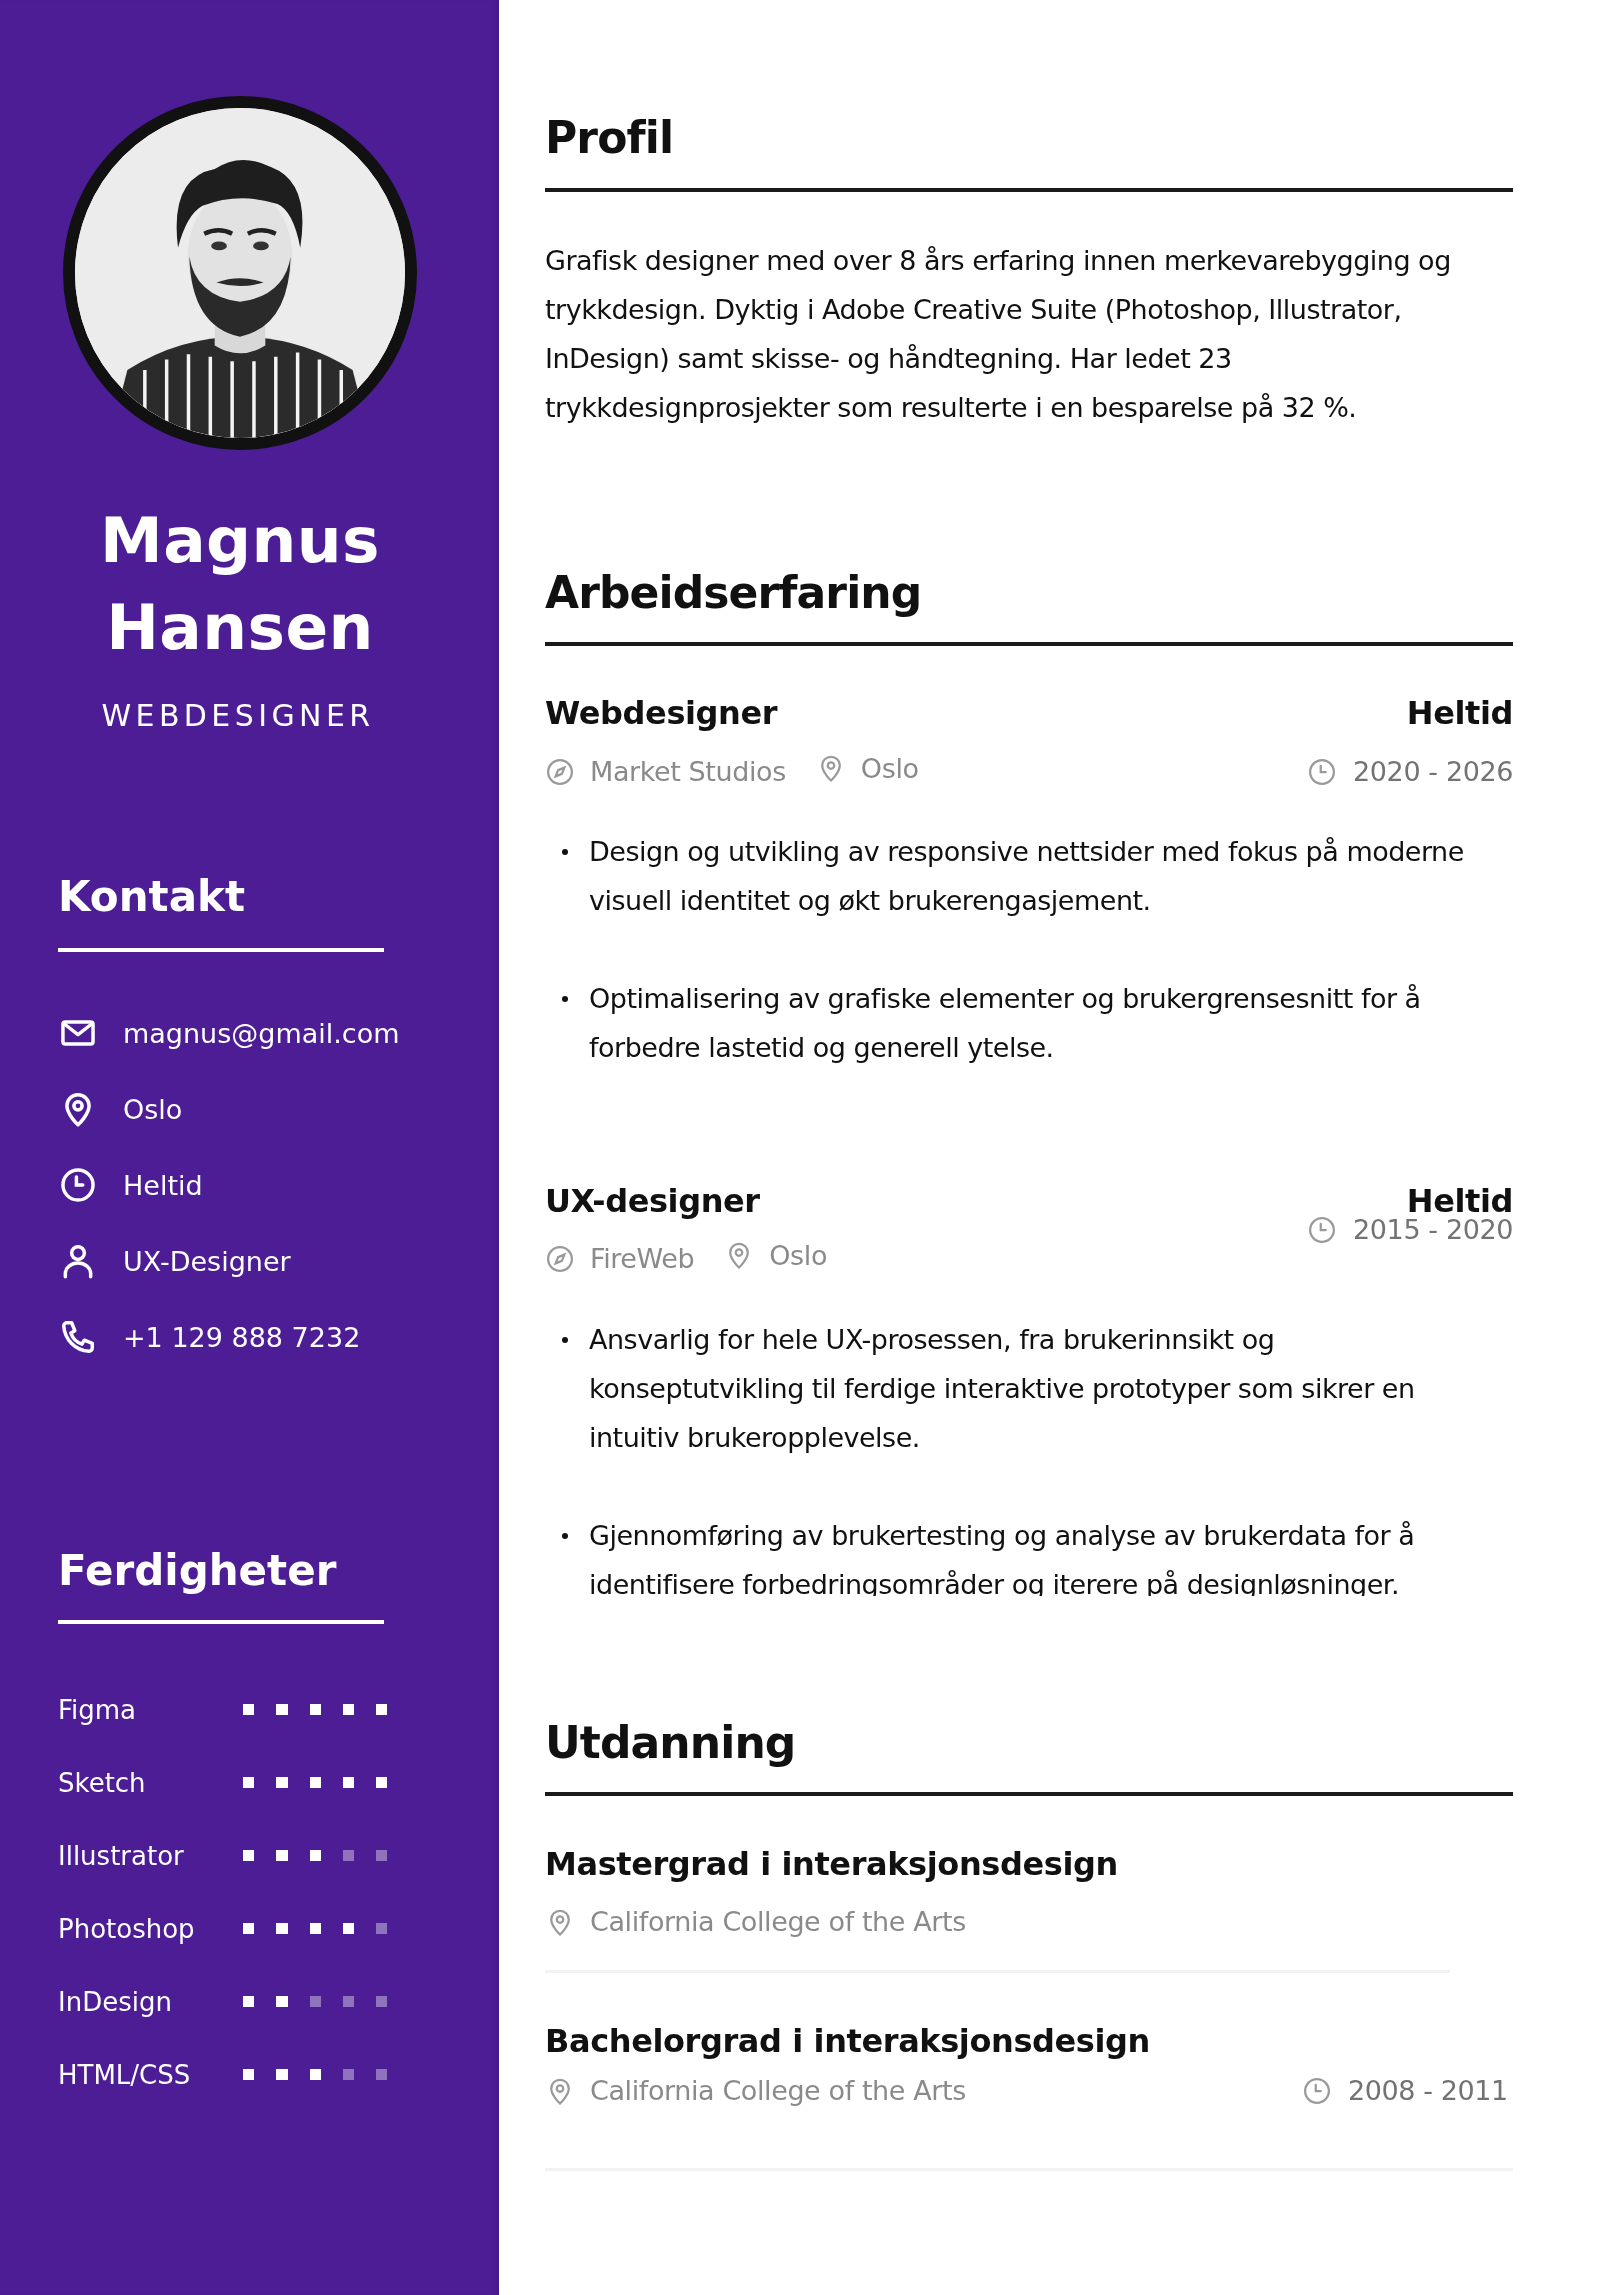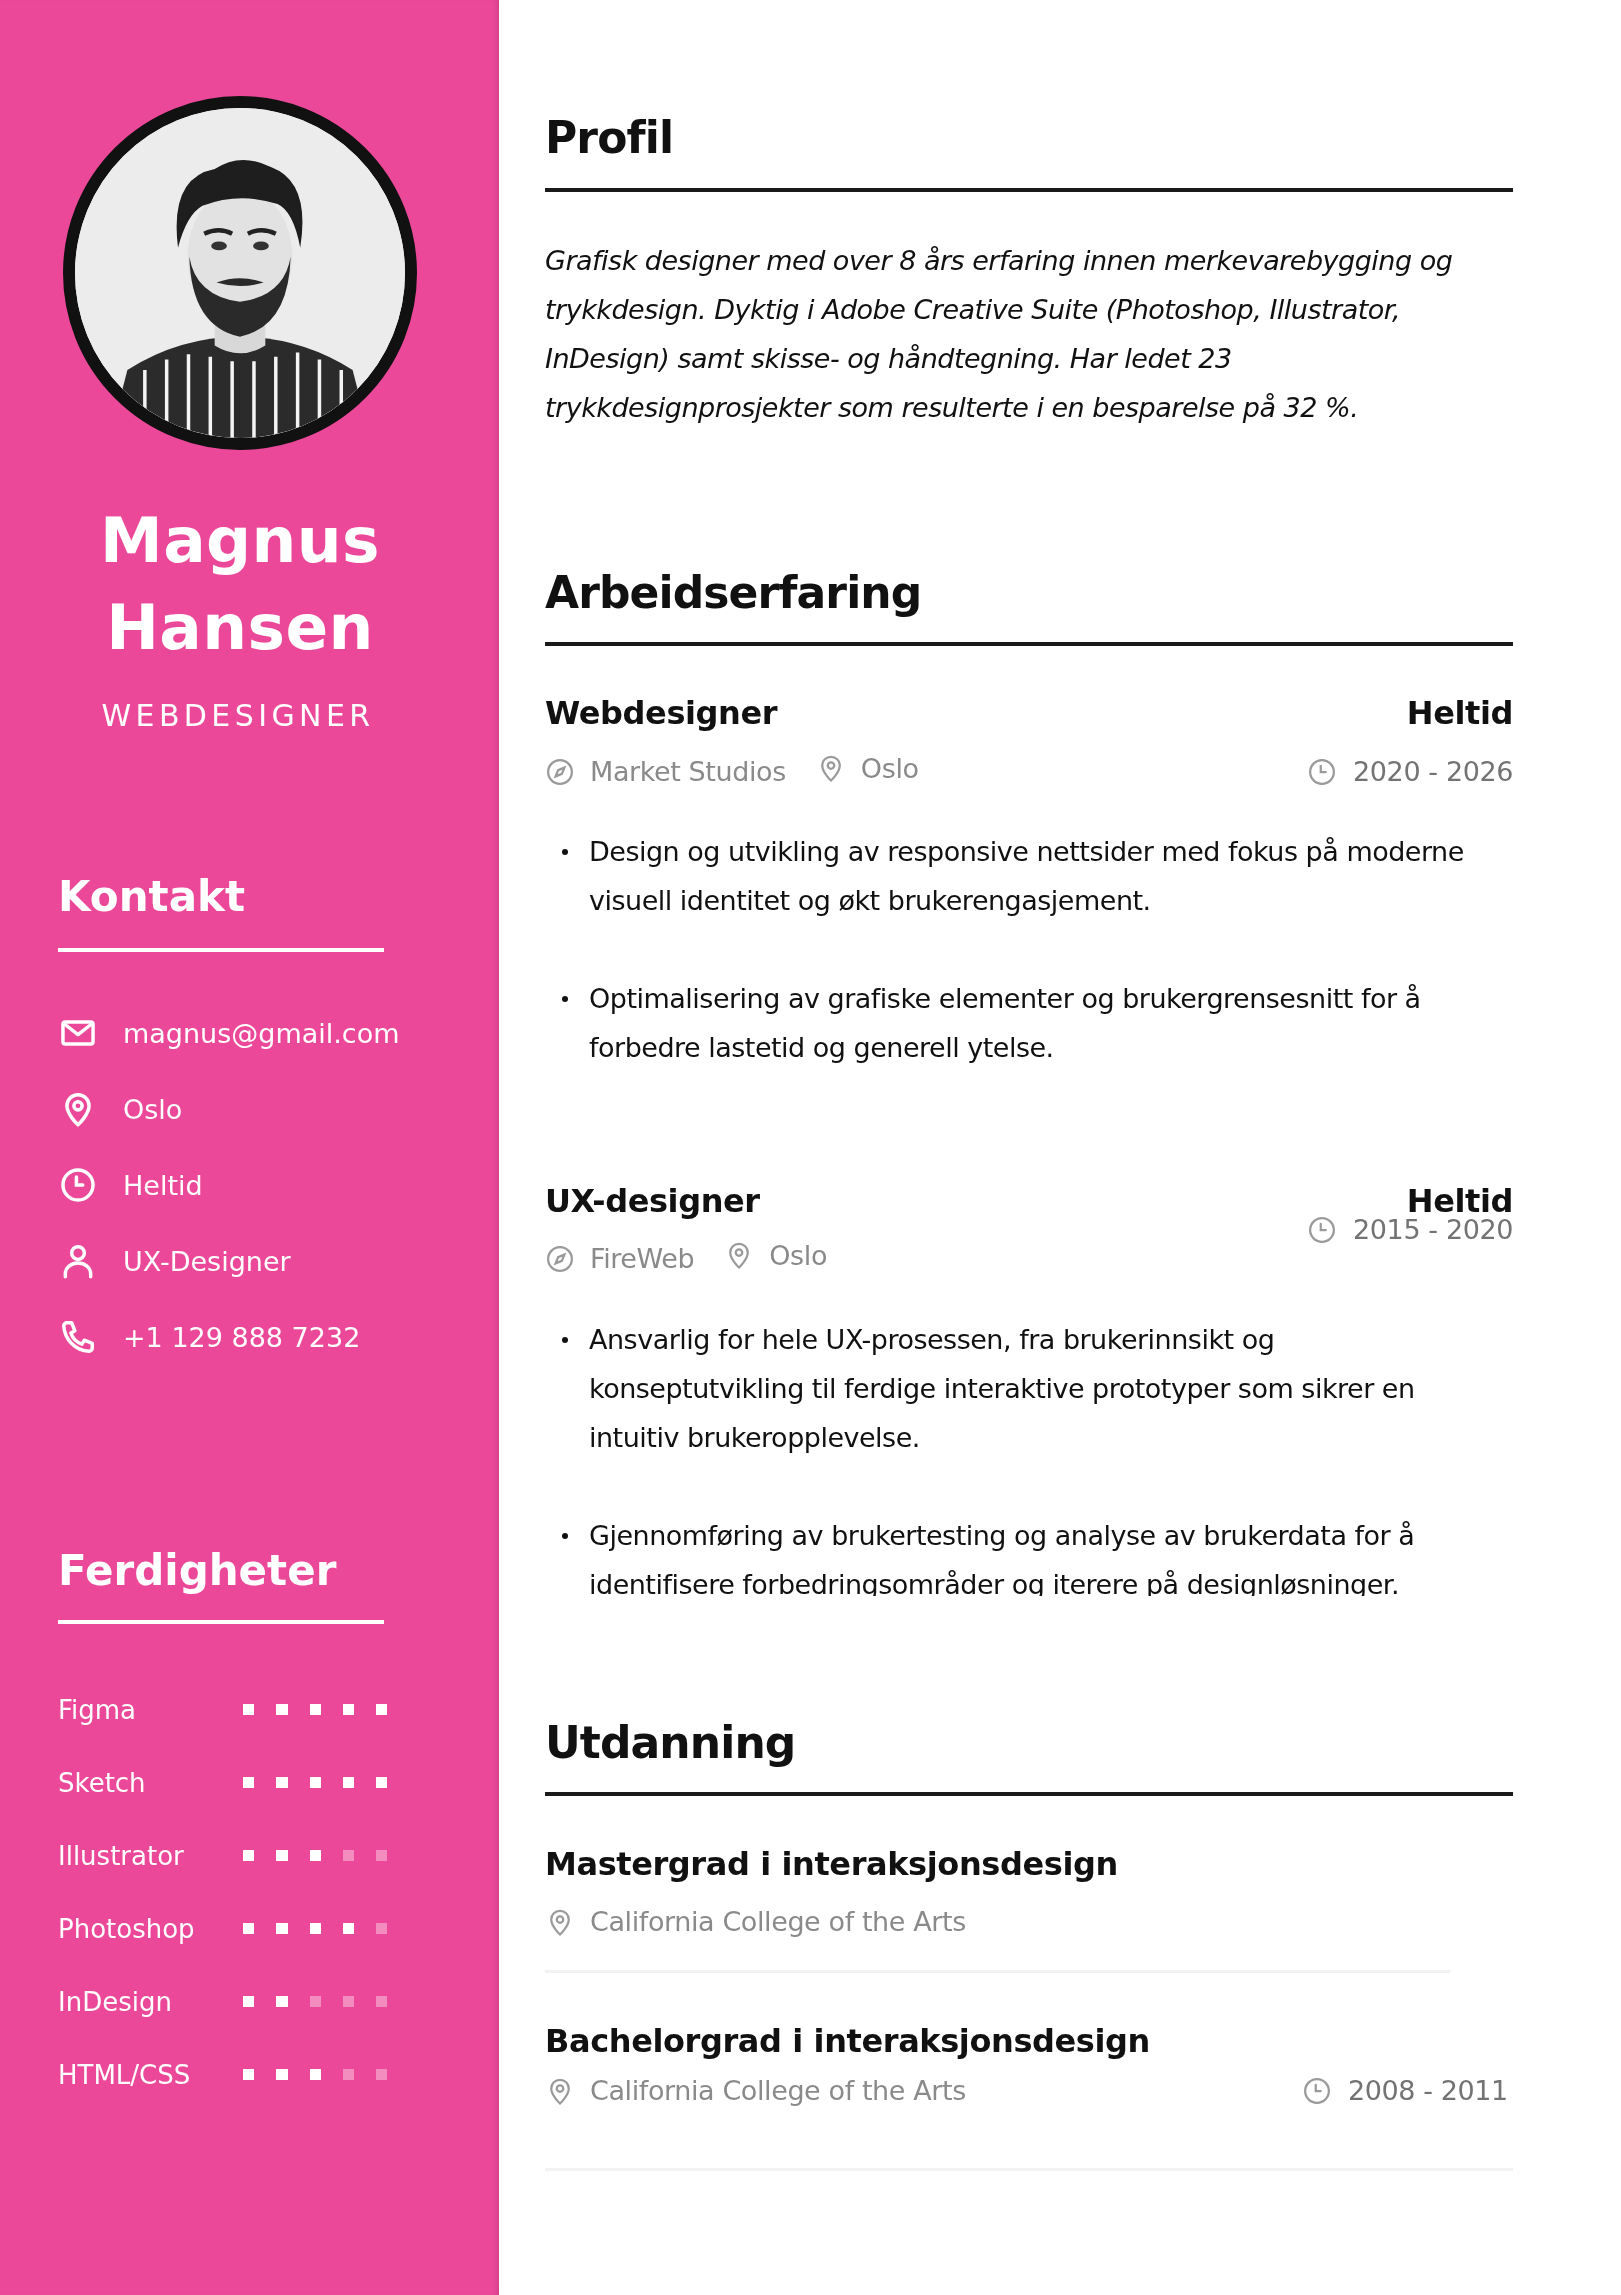--- a/index.html
+++ b/index.html
@@ -2,21 +2,21 @@
 <html style="font-size:14px"><head>
 <meta charset="utf-8">
 <style>
   * { box-sizing: border-box; margin: 0; padding: 0; }
   html, body { width: 1622px; height: 2295px; background: #ffffff; overflow: hidden; }
   body { position: relative; font-family: "Liberation Sans", sans-serif; color: #111; }
 
   
   .sidebar {
     position: absolute; left: 0; top: 0; width: 499px; height: 2295px;
-    background: #ec4899;
+    background: #4c1d95;
     box-shadow: inset -5.2px 0 7px -5.2px rgba(0,0,0,0.18);
     color: #ffffff;
   }
   .photo {
     position: absolute; left: 63px; top: 96px; width: 354px; height: 354px;
     border-radius: 50%; border: 12.2px solid #111;
     background: #eeeeee; overflow: hidden;
   }
   .photo svg { width: 100%; height: 100%; display: block; }
 
@@ -53,21 +53,21 @@
   
   .main { position: absolute; left: 545px; top: 0; width: 968px; height: 2295px; }
   .sec-h {
     position: absolute; left: 0; font-family: "DejaVu Sans", sans-serif; font-weight: bold;
     font-size: 44px; line-height: 52px; color: #111; letter-spacing: -0.9px;
   }
   .sec-rule { position: absolute; left: 0; width: 968px; height: 3.5px; background: #1a1a1a; }
 
   .para {
     position: absolute; left: 0; width: 968px; font-family: "DejaVu Sans", sans-serif;
-    font-size: 27px; line-height: 49px; color: #111; letter-spacing: -0.5px; font-style: italic;
+    font-size: 27px; line-height: 49px; color: #111; letter-spacing: -0.5px;
   }
   .job-title {
     position: absolute; left: 0; font-family: "DejaVu Sans", sans-serif; font-weight: bold;
     font-size: 32px; line-height: 38px; color: #111; letter-spacing: -0.4px;
   }
   .job-type {
     position: absolute; right: 0; font-family: "DejaVu Sans", sans-serif; font-weight: bold;
     font-size: 32px; line-height: 38px; color: #111; text-align: right; letter-spacing: -0.4px;
   }
   .meta { position: absolute; left: 0; display: flex; align-items: center; color: #8a8a8a;

